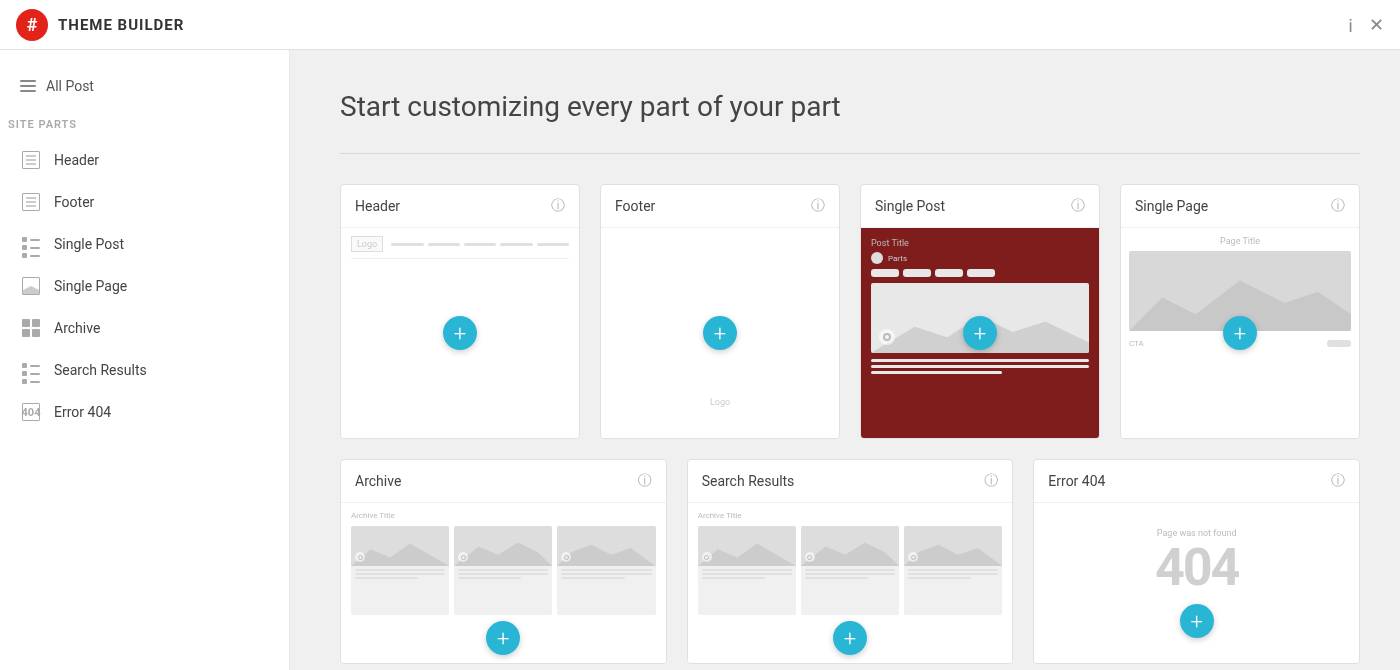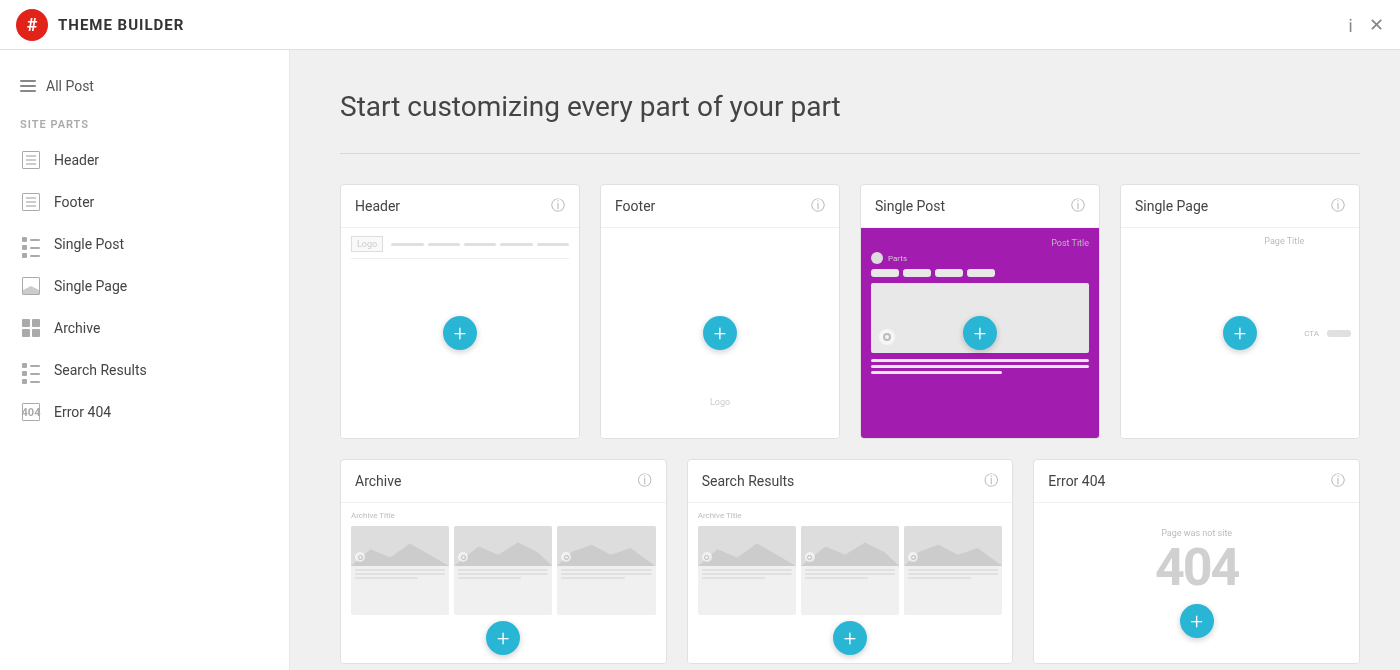--- a/index.html
+++ b/index.html
@@ -28,21 +28,21 @@
     .sidebar {
       width: 290px; background: #fff; border-right: 1px solid #e8e8e8;
       flex-shrink: 0; overflow-y: auto; padding: 20px 0;
     }
     .sidebar-all-parts {
       display: flex; align-items: center; gap: 10px; padding: 8px 20px 16px;
       color: #555; font-size: 14px; cursor: pointer;
     }
     .sidebar-section-label {
       font-size: 11px; color: #aaa; letter-spacing: 1px; font-weight: 600;
-      padding: 8px 20px 8px; text-transform: uppercase;
+      padding: 8px 8px 8px; text-transform: uppercase;
     }
     .sidebar-item {
       display: flex; align-items: center; gap: 12px;
       padding: 10px 20px; cursor: pointer; color: #444; font-size: 14px;
     }
     .sidebar-item-icon {
       width: 22px; height: 22px; display: flex; align-items: center; justify-content: center; flex-shrink: 0;
     }
 
     
@@ -301,21 +301,21 @@
           </div>
           <div class="plus-btn">+</div>
         </div>
       </div>
 
       <div class="card">
         <div class="card-header">
           <span class="card-title">Single Post</span>
           <span class="card-info-icon">ⓘ</span>
         </div>
-        <div class="card-preview" style="flex-direction: column; justify-content: flex-start; align-items: stretch; padding: 10px; background: #a21caf; text-align: right;">
+        <div class="card-preview" style="flex-direction: column; justify-content: flex-start; align-items: stretch; padding: 10px; background: #7f1d1d;">
           <div style="font-size:9px; color:#bbb; margin-bottom:4px;">Post Title</div>
           <div style="display:flex; align-items:center; gap:5px; margin-bottom:5px;">
             <div style="width:12px;height:12px;border-radius:50%;background:#ddd;"></div>
             <span style="font-size:8px;color:#ccc;">Parts</span>
           </div>
           <div style="display:flex; gap:4px; margin-bottom:6px;">
             <div style="height:8px;width:28px;background:#e8e8e8;border-radius:3px;"></div>
             <div style="height:8px;width:28px;background:#e8e8e8;border-radius:3px;"></div>
             <div style="height:8px;width:28px;background:#e8e8e8;border-radius:3px;"></div>
             <div style="height:8px;width:28px;background:#e8e8e8;border-radius:3px;"></div>
@@ -335,21 +335,21 @@
           </div>
           <div class="plus-btn">+</div>
         </div>
       </div>
 
       <div class="card">
         <div class="card-header">
           <span class="card-title">Single Page</span>
           <span class="card-info-icon">ⓘ</span>
         </div>
-        <div class="card-preview" style="flex-direction: row; justify-content: flex-end; align-items: stretch; padding: 8px; background: #fff;">
+        <div class="card-preview" style="flex-direction: column; justify-content: flex-start; align-items: stretch; padding: 8px; background: #fff;">
           <div style="font-size:9px;color:#bbb;text-align:center;margin-bottom:5px;">Page Title</div>
           <div style="height:80px;background:#d8d8d8;border-radius:2px;position:relative;overflow:hidden;margin-bottom:6px;">
             <svg viewBox="0 0 100 50" preserveAspectRatio="none" style="position:absolute;bottom:0;width:100%;height:70%">
               <path d="M0 50 L15 20 L30 35 L50 5 L70 25 L85 15 L100 35 L100 50 Z" fill="#c8c8c8"></path>
             </svg>
           </div>
           <div style="display:flex;align-items:center;justify-content:space-between;padding:2px 0;gap:8px;">
             <span style="font-size:8px;color:#bbb;">CTA</span>
             <div style="width:24px;height:7px;background:#e0e0e0;border-radius:3px;"></div>
           </div>
@@ -478,21 +478,21 @@
           <div class="plus-btn" style="top:auto;left:auto;transform:none;position:relative;margin:6px auto 0;width:34px;height:34px;display:flex;align-items:center;justify-content:center;">+</div>
         </div>
       </div>
 
       <div class="card">
         <div class="card-header">
           <span class="card-title">Error 404</span>
           <span class="card-info-icon">ⓘ</span>
         </div>
         <div class="card-preview-row2" style="background:#fff;display:flex;flex-direction:column;align-items:center;justify-content:center;gap:4px;position:relative;">
-          <div style="font-size:9px;color:#bbb;">Page was not site</div>
+          <div style="font-size:9px;color:#bbb;">Page was not found</div>
           <div style="font-size:52px;color:#d0d0d0;font-weight:700;letter-spacing:-2px;line-height:1;">404</div>
           <div class="plus-btn" style="top:auto;left:auto;transform:none;position:relative;margin:6px auto 0;width:34px;height:34px;display:flex;align-items:center;justify-content:center;">+</div>
         </div>
       </div>
 
     </div>
   </div>
 </div>
 
 </body></html>

